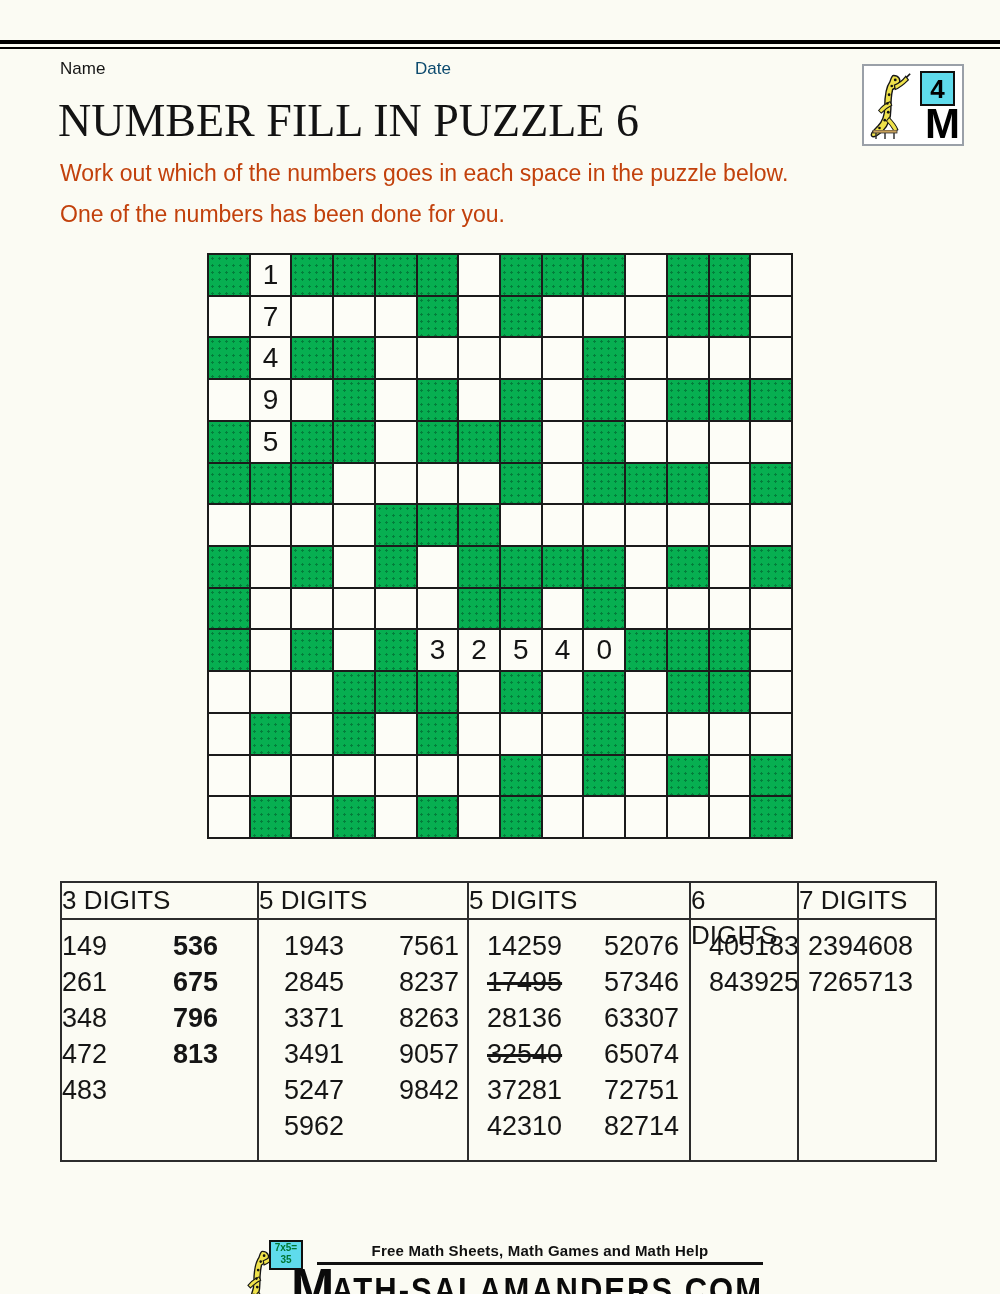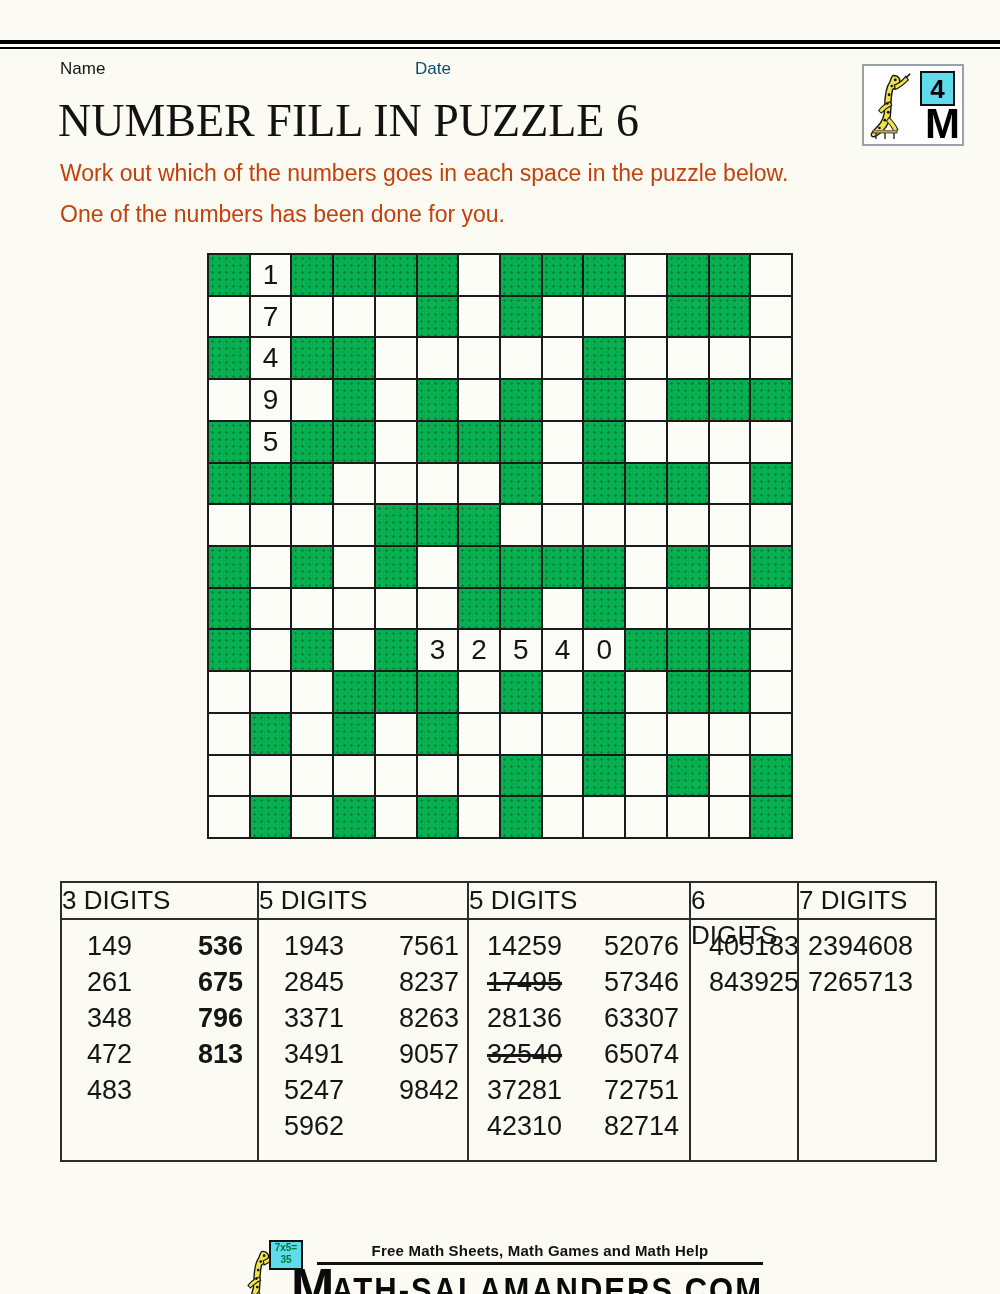--- a/index.html
+++ b/index.html
@@ -47,21 +47,21 @@
   .bank-col + .bank-col { border-left:2px solid #2c2c2c; }
   .bank-col:nth-child(1){ width:195px; } .bank-col:nth-child(2){ width:210px; }
   .bank-col:nth-child(3){ width:222px; } .bank-col:nth-child(4){ width:108px; }
   .bank-col:nth-child(5){ flex:1; }
   .bank-header { height:37px; border-bottom:2px solid #2c2c2c; text-align:left;
                  font-size:26px; line-height:35px; color:#151515; }
   .bank-body { display:flex; padding-top:8px; }
   .bank-list { display:flex; flex-direction:column; }
   .bank-number { font-size:27px; line-height:36px; color:#151515; white-space:nowrap; }
   .bank-number.struck { text-decoration:line-through; text-decoration-thickness:2.5px; }
-  .c1-l1{ margin-left:25px; width:70px; } .c1-l2{ margin-left:41px;font-weight:bold; }
+  .c1-l1{ width:70px; } .c1-l2{ margin-left:41px;font-weight:bold; }
   .c2-l1{ margin-left:25px; width:75px; } .c2-l2{ margin-left:40px; }
   .c3-l1{ margin-left:18px; width:82px; } .c3-l2{ margin-left:35px; }
   .c4-l1{ margin-left:18px; } .c5-l1{ margin-left:9px; }
 
   
   .footer { position:absolute; left:0; top:1192px; width:1000px;
             display:flex; justify-content:center; align-items:flex-start;margin-top:48px; }
   .footer-left { position:relative; width:78px; height:78px; margin-right:2px; }
   .footer-sala { position:absolute; left:0; top:8px; width:44px; height:68px; }
   .footer-board { position:absolute; left:32px; top:0; width:34px; height:30px;

